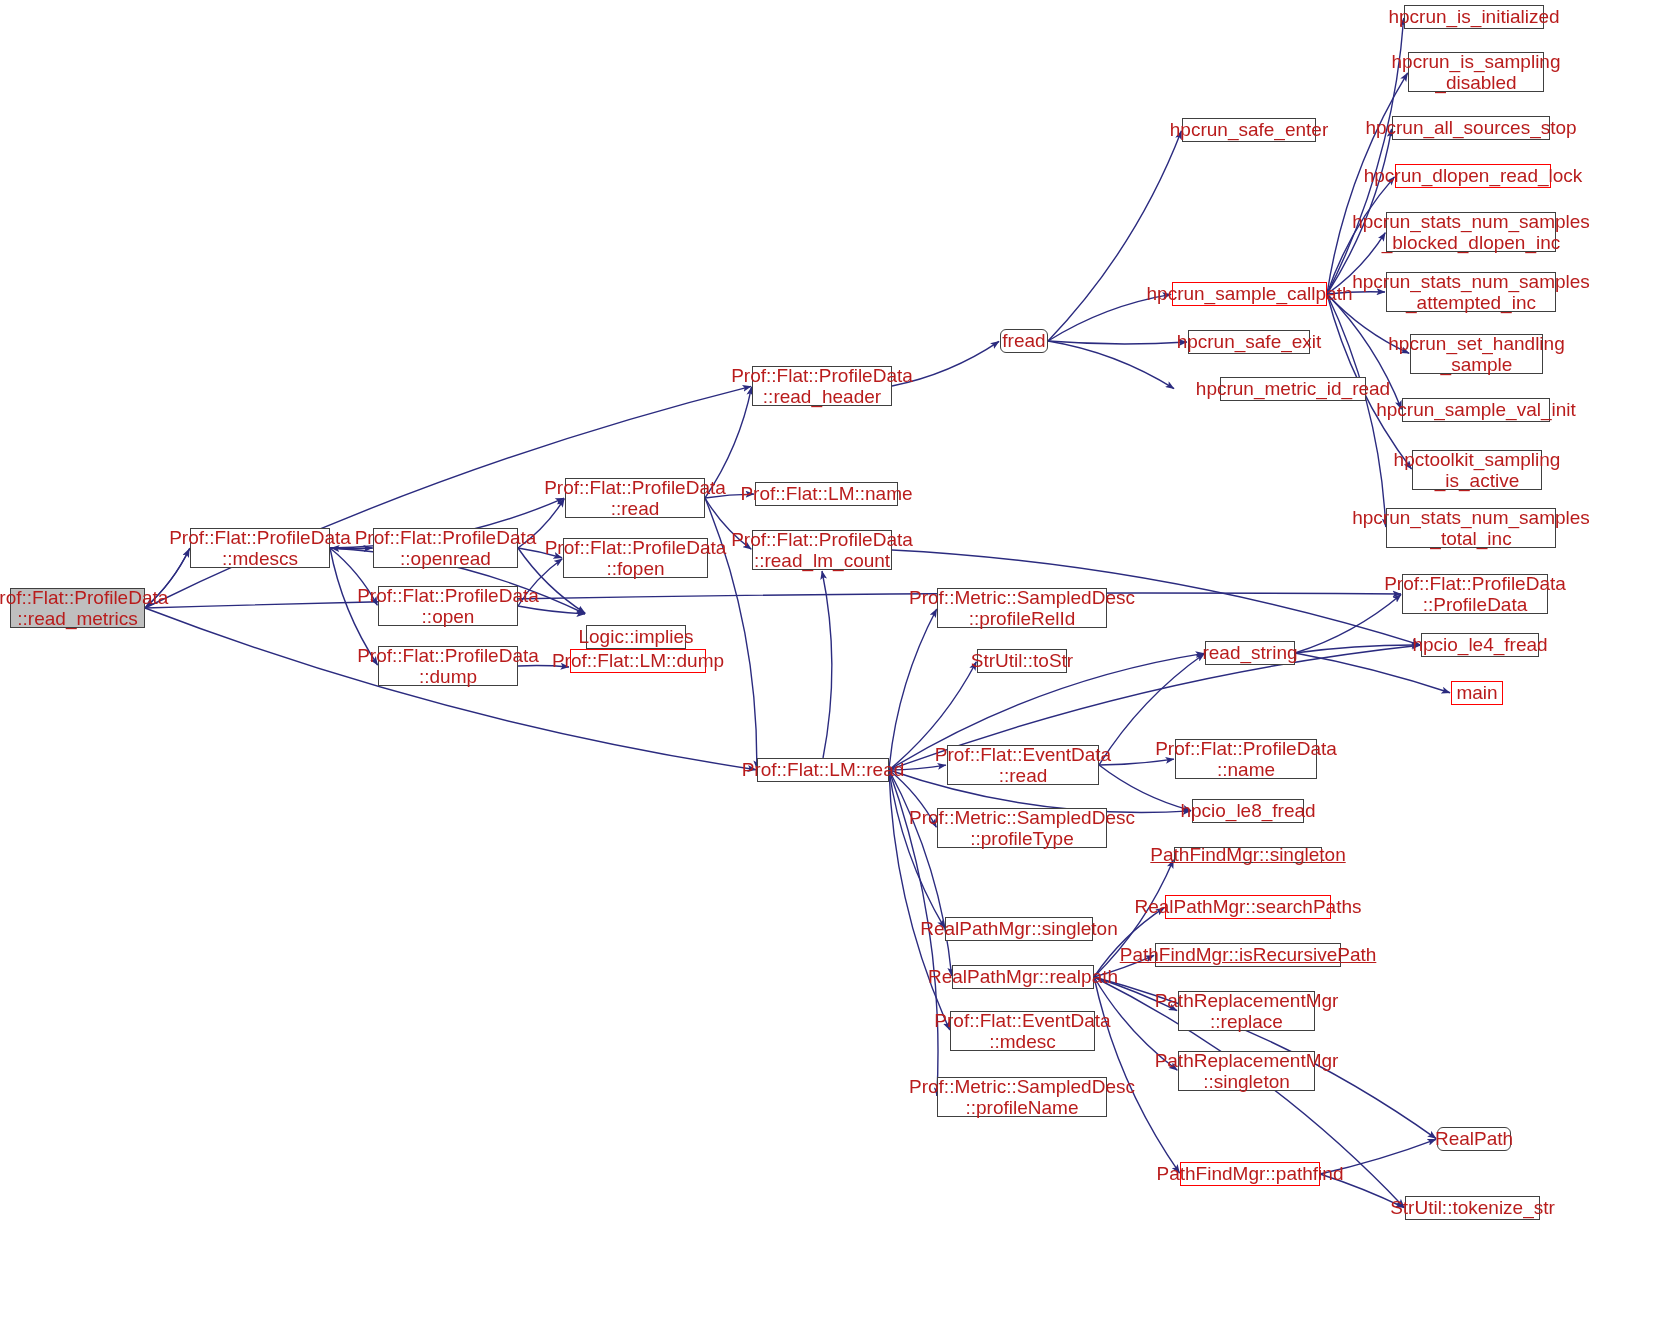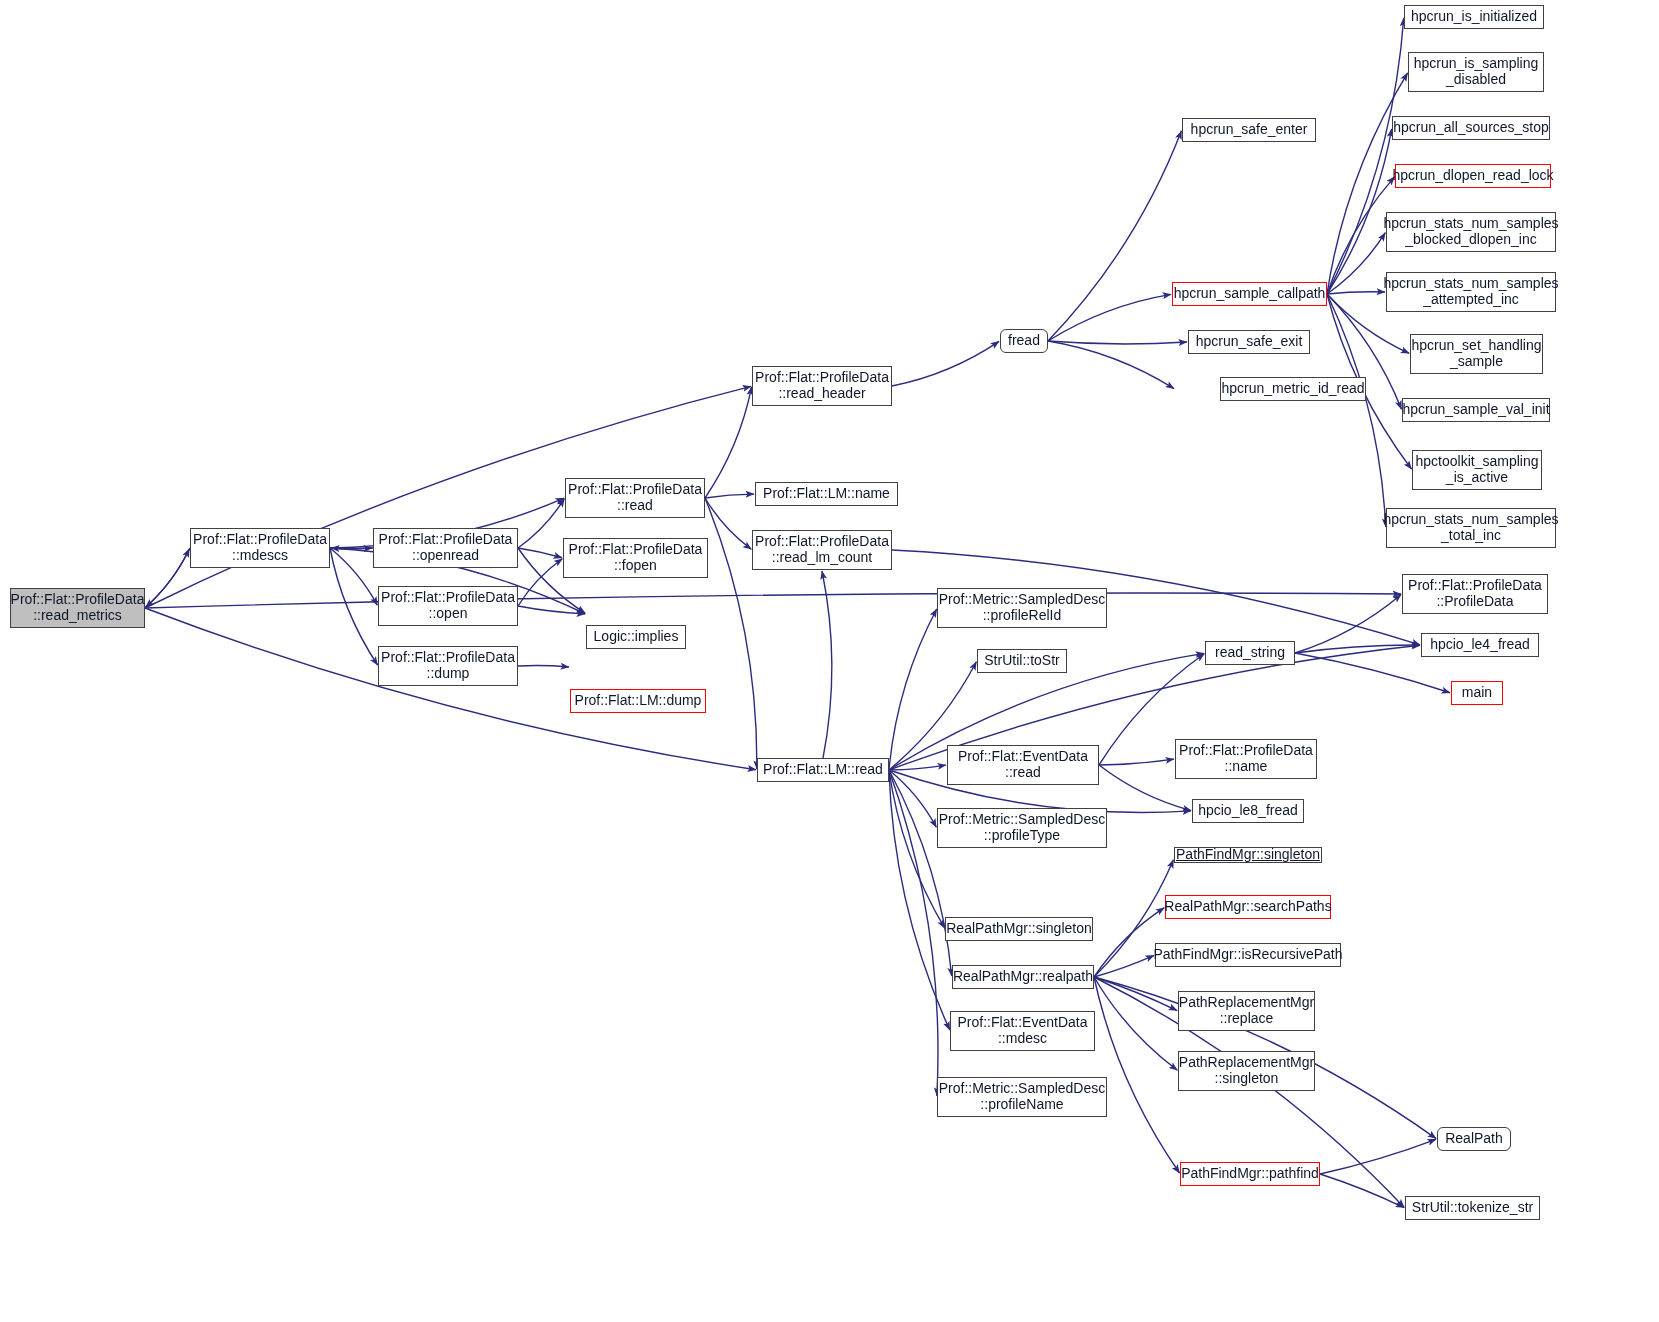--- a/index.html
+++ b/index.html
@@ -24,23 +24,23 @@
   }
   .node {
     position: absolute;
     box-sizing: border-box;
     display: flex;
     align-items: center;
     justify-content: center;
     text-align: center;
     background: #ffffff;
     border: 1px solid #404040;
-    font-size: 14px;
+    font-size: 19px;
     line-height: 1.12;
-    color: #0f172a;
+    color: #b91c1c;
     white-space: pre-line;
     padding: 0 3px;
     z-index: 5;
   }
   .node.red {
     border: 1.5px solid #ff0000;
   }
   .node.root {
     background: #bfbfbf;
     border: 1px solid #404040;
@@ -132,21 +132,21 @@
 ::openread</div>
     <div class="node" style="left: 378px; top: 586px; width: 140px; height: 40px;">Prof::Flat::ProfileData
 ::open</div>
     <div class="node" style="left: 378px; top: 646px; width: 140px; height: 40px;">Prof::Flat::ProfileData
 ::dump</div>
     <div class="node" style="left: 565px; top: 478px; width: 140px; height: 40px;">Prof::Flat::ProfileData
 ::read</div>
     <div class="node" style="left: 563px; top: 538px; width: 145px; height: 40px;">Prof::Flat::ProfileData
 ::fopen</div>
     <div class="node" style="left: 586px; top: 602px; width: 100px; height: 24px; margin-top: 23px;">Logic::implies</div>
-    <div class="node red" style="left: 570px; top: 689px; width: 136px; height: 24px;">Prof::Flat::LM::dump</div>
+    <div class="node red" style="left: 570px; top: 649px; width: 136px; height: 24px;">Prof::Flat::LM::dump</div>
     <div class="node" style="left: 752px; top: 366px; width: 140px; height: 40px;">Prof::Flat::ProfileData
 ::read_header</div>
     <div class="node" style="left: 755px; top: 482px; width: 143px; height: 24px;">Prof::Flat::LM::name</div>
     <div class="node" style="left: 752px; top: 530px; width: 140px; height: 40px;">Prof::Flat::ProfileData
 ::read_lm_count</div>
     <div class="node" style="left: 757px; top: 758px; width: 132px; height: 24px;">Prof::Flat::LM::read</div>
     <div class="node" style="left: 1000px; top: 329px; width: 48px; height: 24px; border-radius: 6px;">fread</div>
     <div class="node" style="left: 1182px; top: 118px; width: 134px; height: 24px;">hpcrun_safe_enter</div>
     <div class="node red" style="left: 1172px; top: 282px; width: 155px; height: 24px;">hpcrun_sample_callpath</div>
     <div class="node" style="left: 1188px; top: 330px; width: 122px; height: 24px;">hpcrun_safe_exit</div>
@@ -177,21 +177,21 @@
     <div class="node" style="left: 977px; top: 649px; width: 90px; height: 24px;">StrUtil::toStr</div>
     <div class="node" style="left: 947px; top: 745px; width: 152px; height: 40px;">Prof::Flat::EventData
 ::read</div>
     <div class="node" style="left: 1175px; top: 739px; width: 142px; height: 40px;">Prof::Flat::ProfileData
 ::name</div>
     <div class="node" style="left: 1192px; top: 799px; width: 112px; height: 24px;">hpcio_le8_fread</div>
     <div class="node" style="left: 937px; top: 808px; width: 170px; height: 40px;">Prof::Metric::SampledDesc
 ::profileType</div>
     <div class="node" style="left: 1174px; top: 847px; width: 148px; height: 16px; text-decoration: underline;">PathFindMgr::singleton</div>
     <div class="node red" style="left: 1165px; top: 895px; width: 166px; height: 24px;">RealPathMgr::searchPaths</div>
-    <div class="node" style="left: 1155px; top: 943px; width: 186px; height: 24px;">PathFindMgr::isRecursivePath</div>
+    <div class="node" style="left: 1155px; top: 943px; width: 186px; height: 24px; text-decoration: underline;">PathFindMgr::isRecursivePath</div>
     <div class="node" style="left: 945px; top: 917px; width: 148px; height: 24px;">RealPathMgr::singleton</div>
     <div class="node" style="left: 952px; top: 965px; width: 142px; height: 24px;">RealPathMgr::realpath</div>
     <div class="node" style="left: 1178px; top: 991px; width: 137px; height: 40px;">PathReplacementMgr
 ::replace</div>
     <div class="node" style="left: 1178px; top: 1051px; width: 137px; height: 40px;">PathReplacementMgr
 ::singleton</div>
     <div class="node" style="left: 950px; top: 1011px; width: 145px; height: 40px;">Prof::Flat::EventData
 ::mdesc</div>
     <div class="node" style="left: 937px; top: 1077px; width: 170px; height: 40px;">Prof::Metric::SampledDesc
 ::profileName</div>

